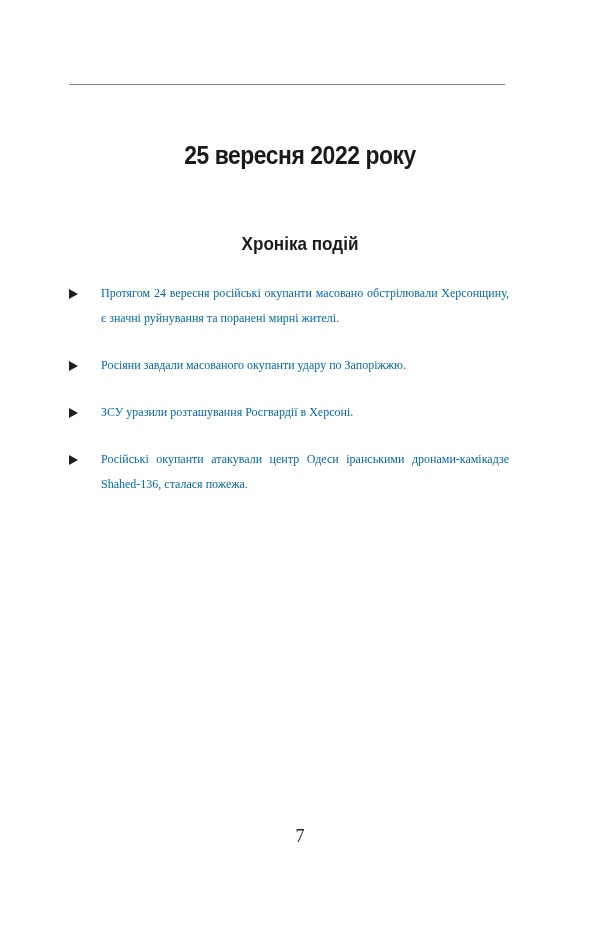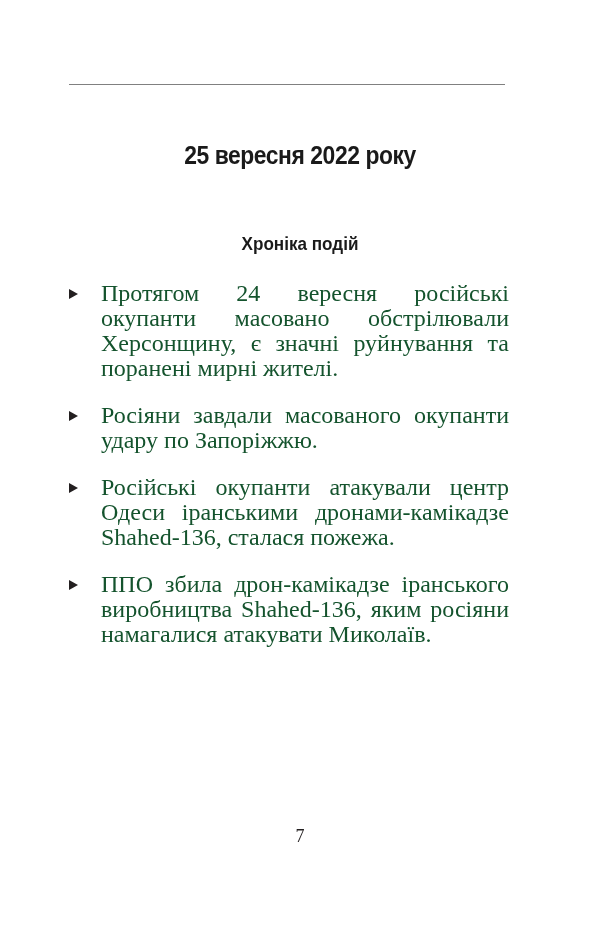--- a/index.html
+++ b/index.html
@@ -20,22 +20,22 @@
       position: absolute; left: 0; width: 600px; top: 233px; text-align: center;
       font-family: "Liberation Sans", sans-serif; font-weight: bold; font-size: 19px;
       color: #1a1a1a; transform: scaleX(0.9);
     }
     .list {
       position: absolute; left: 69px; top: 281px; width: 440px; margin: 0; padding: 0;
       list-style: none;
     }
     .item {
       position: relative; padding-left: 32px; margin-bottom: 22px;
-      font-family: "Liberation Serif", serif; font-size: 24px; line-height: 25px;
-      text-align: justify; color: #14532d;
+      font-family: "Liberation Serif", serif; font-size: 12px; line-height: 25px;
+      text-align: justify; color: #0369a1;
     }
     .bullet {
       position: absolute; left: 0; top: 8px; width: 0; height: 0;
       border-top: 5px solid transparent; border-bottom: 5px solid transparent;
       border-left: 9px solid #231f20;
     }
     .page-number {
       position: absolute; left: 0; width: 600px; top: 826px; text-align: center;
       font-family: "Liberation Serif", serif; font-size: 18px; color: #231f20;
     }
@@ -53,21 +53,21 @@
   <li class="item">
     <span class="bullet"></span>
     <span>Протягом 24 вересня російські окупанти масовано обстрілювали Херсонщину, є значні руйнування та поранені мирні жителі.</span>
   </li>
   <li class="item">
     <span class="bullet"></span>
     <span>Росіяни завдали масованого окупанти удару по Запоріжжю.</span>
   </li>
   <li class="item">
     <span class="bullet"></span>
-    <span>Російські окупанти атакували центр Одеси іранськими дронами-камікадзе Shahed-136, сталася пожежа.</span>
+    <span>ЗСУ уразили розташування Росгвардії в Херсоні.</span>
   </li>
   <li class="item">
     <span class="bullet"></span>
-    <span>ППО збила дрон-камікадзе іранського виробництва Shahed-136, яким росіяни намагалися атакувати Миколаїв.</span>
+    <span>Російські окупанти атакували центр Одеси іранськими дронами-камікадзе Shahed-136, сталася пожежа.</span>
   </li>
 </ul>
 
 <div class="page-number">7</div>
 
 </body></html>

